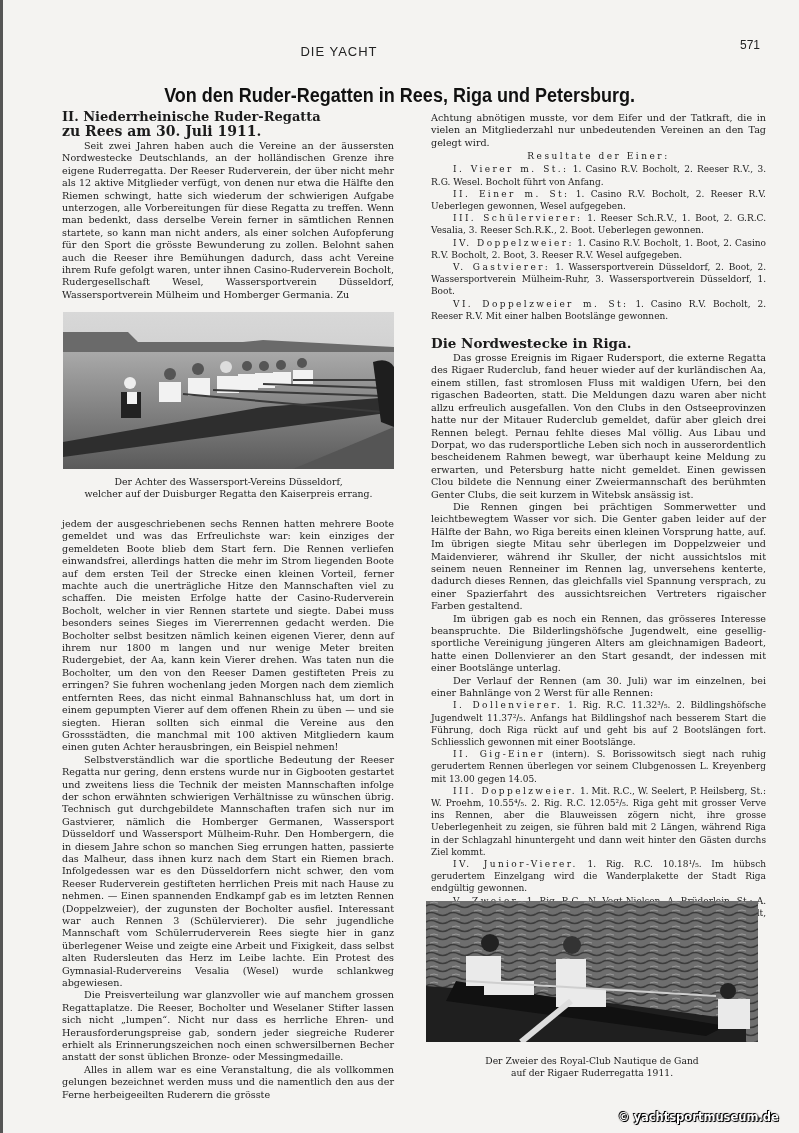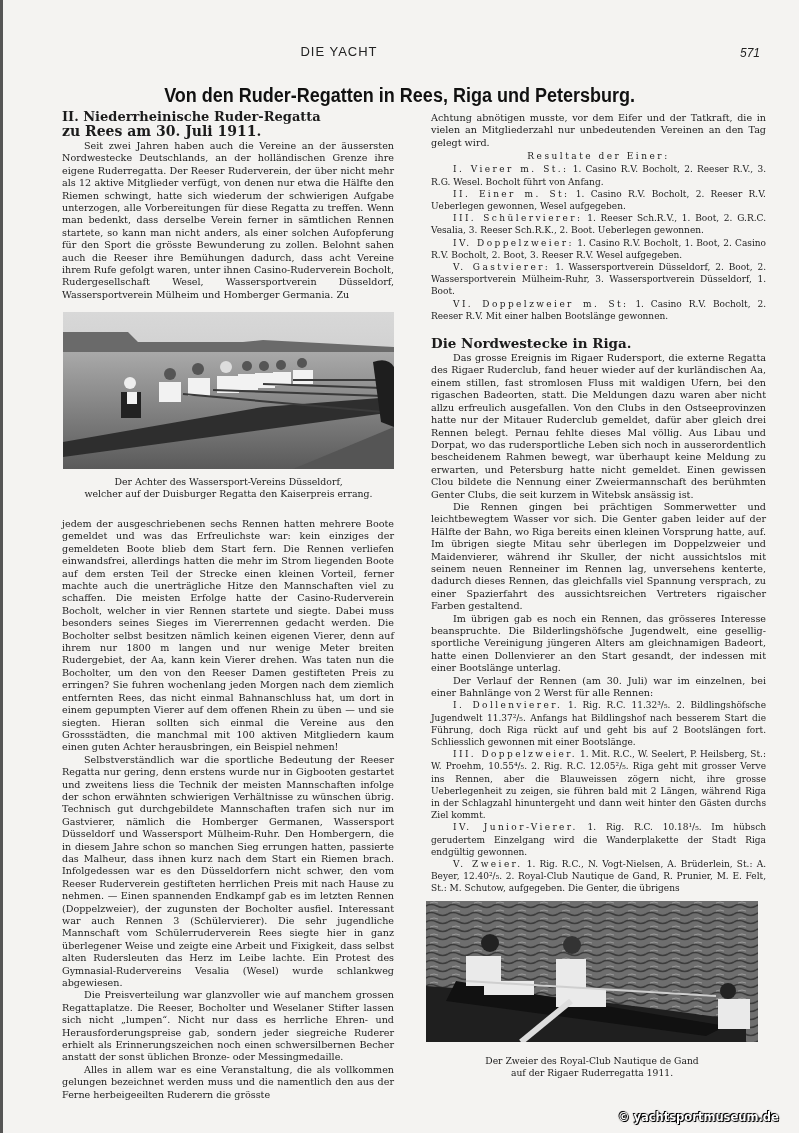--- a/index.html
+++ b/index.html
@@ -9,22 +9,22 @@
     font-family: "DejaVu Serif", "Liberation Serif", serif;
     color: #1c1c1c;
     position: relative;
   }
   .page-edge { position: absolute; left: 0; top: 0; width: 3px; height: 1133px; background: #555; }
   .running-head {
     position: absolute; top: 44px; left: 0; width: 678px; text-align: center;
     font-family: "Liberation Sans", sans-serif; font-size: 13px; letter-spacing: 1px; color: #222;
   }
   .page-number {
-    position: absolute; top: 46px; left: 740px;
-    font-family: "Liberation Sans", sans-serif; font-size: 12px; color: #222; font-style: italic;
+    position: absolute; top: 38px; left: 740px;
+    font-family: "Liberation Sans", sans-serif; font-size: 12px; color: #222;
   }
   .main-title {
     position: absolute; top: 84px; left: 0; width: 799px; text-align: center;
     font-family: "Liberation Sans", sans-serif; font-weight: bold; font-size: 20px;
     transform: scaleX(0.9); transform-origin: 400px 0; color: #111;
   }
   .col { position: absolute; font-size: 9.6px; line-height: 12.4px; text-align: justify; }
   .col-left { left: 62px; width: 332px; }
   .col-right { left: 431px; width: 335px; }
   .col p { margin: 0; text-indent: 22px; }
@@ -135,20 +135,21 @@
     <p class="res"><span class="sp">VI. Doppelzweier m. St:</span><span> 1. Casino R.V. Bocholt, 2. Reeser R.V. Mit einer halben Bootslänge gewonnen.</span></p>
   </div>
 
   <div class="sec-head" style="margin-top:14px; font-size:13.5px">Die Nordwestecke in Riga.</div>
   <p>Das grosse Ereignis im Rigaer Rudersport, die externe Regatta des Rigaer Ruderclub, fand heuer wieder auf der kurländischen Aa, einem stillen, fast stromlosen Fluss mit waldigen Ufern, bei den rigaschen Badeorten, statt. Die Meldungen dazu waren aber nicht allzu erfreulich ausgefallen. Von den Clubs in den Ostseeprovinzen hatte nur der Mitauer Ruderclub gemeldet, dafür aber gleich drei Rennen belegt. Pernau fehlte dieses Mal völlig. Aus Libau und Dorpat, wo das rudersportliche Leben sich noch in ausserordentlich bescheidenem Rahmen bewegt, war überhaupt keine Meldung zu erwarten, und Petersburg hatte nicht gemeldet. Einen gewissen Clou bildete die Nennung einer Zweiermannschaft des berühmten Genter Clubs, die seit kurzem in Witebsk ansässig ist.</p>
   <p>Die Rennen gingen bei prächtigen Sommerwetter und leichtbewegtem Wasser vor sich. Die Genter gaben leider auf der Hälfte der Bahn, wo Riga bereits einen kleinen Vorsprung hatte, auf. Im übrigen siegte Mitau sehr überlegen im Doppelzweier und Maidenvierer, während ihr Skuller, der nicht aussichtslos mit seinem neuen Renneiner im Rennen lag, unversehens kenterte, dadurch dieses Rennen, das gleichfalls viel Spannung versprach, zu einer Spazierfahrt des aussichtsreichen Vertreters rigaischer Farben gestaltend.</p>
   <p>Im übrigen gab es noch ein Rennen, das grösseres Interesse beanspruchte. Die Bilderlingshöfsche Jugendwelt, eine gesellig-sportliche Vereinigung jüngeren Alters am gleichnamigen Badeort, hatte einen Dollenvierer an den Start gesandt, der indessen mit einer Bootslänge unterlag.</p>
   <p>Der Verlauf der Rennen (am 30. Juli) war im einzelnen, bei einer Bahnlänge von 2 Werst für alle Rennen:</p>
   <div>
     <p class="res"><span class="sp">I. Dollenvierer.</span><span> 1. Rig. R.C. 11.32³/₅. 2. Bildlingshöfsche Jugendwelt 11.37²/₅. Anfangs hat Bildlingshof nach besserem Start die Führung, doch Riga rückt auf und geht bis auf 2 Bootslängen fort. Schliesslich gewonnen mit einer Bootslänge.</span></p>
+    <p class="res"><span class="sp">II. Gig-Einer</span><span> (intern). S. Borissowitsch siegt nach ruhig gerudertem Rennen überlegen vor seinem Clubgenossen L. Kreyenberg mit 13.00 gegen 14.05.</span></p>
     <p class="res"><span class="sp">III. Doppelzweier.</span><span> 1. Mit. R.C., W. Seelert, P. Heilsberg, St.: W. Proehm, 10.55⁴/₅. 2. Rig. R.C. 12.05²/₅. Riga geht mit grosser Verve ins Rennen, aber die Blauweissen zögern nicht, ihre grosse Ueberlegenheit zu zeigen, sie führen bald mit 2 Längen, während Riga in der Schlagzahl hinuntergeht und dann weit hinter den Gästen durchs Ziel kommt.</span></p>
     <p class="res"><span class="sp">IV. Junior-Vierer.</span><span> 1. Rig. R.C. 10.18¹/₅. Im hübsch gerudertem Einzelgang wird die Wanderplakette der Stadt Riga endgültig gewonnen.</span></p>
     <p class="res"><span class="sp">V. Zweier.</span><span> 1. Rig. R.C., N. Vogt-Nielsen, A. Brüderlein, St.: A. Beyer, 12.40²/₅. 2. Royal-Club Nautique de Gand, R. Prunier, M. E. Felt, St.: M. Schutow, aufgegeben. Die Genter, die übrigens</span></p>
   </div>
 </div>
 
 <div class="photo" style="left:426px; top:901px; width:332px; height:141px;">
   <svg width="332" height="141" viewBox="0 0 332 141">
     <defs>
       <pattern id="waves" width="22" height="8" patternUnits="userSpaceOnUse">

